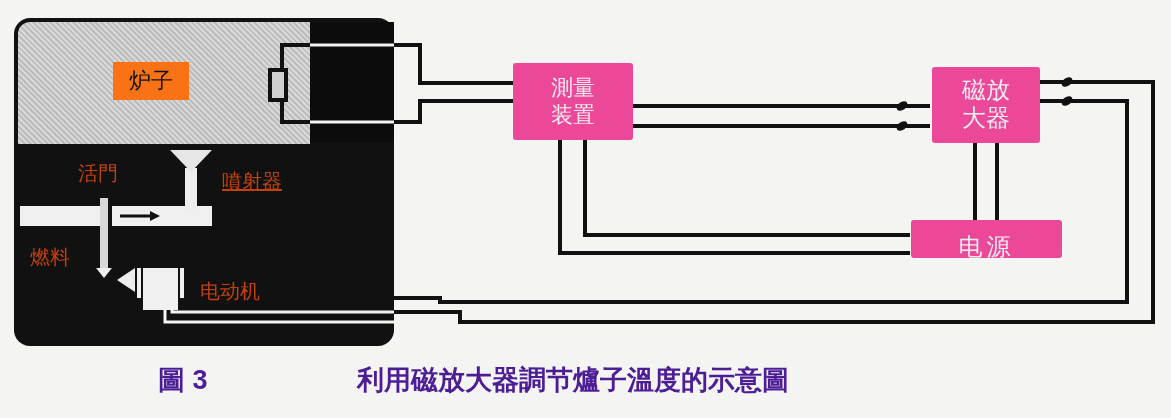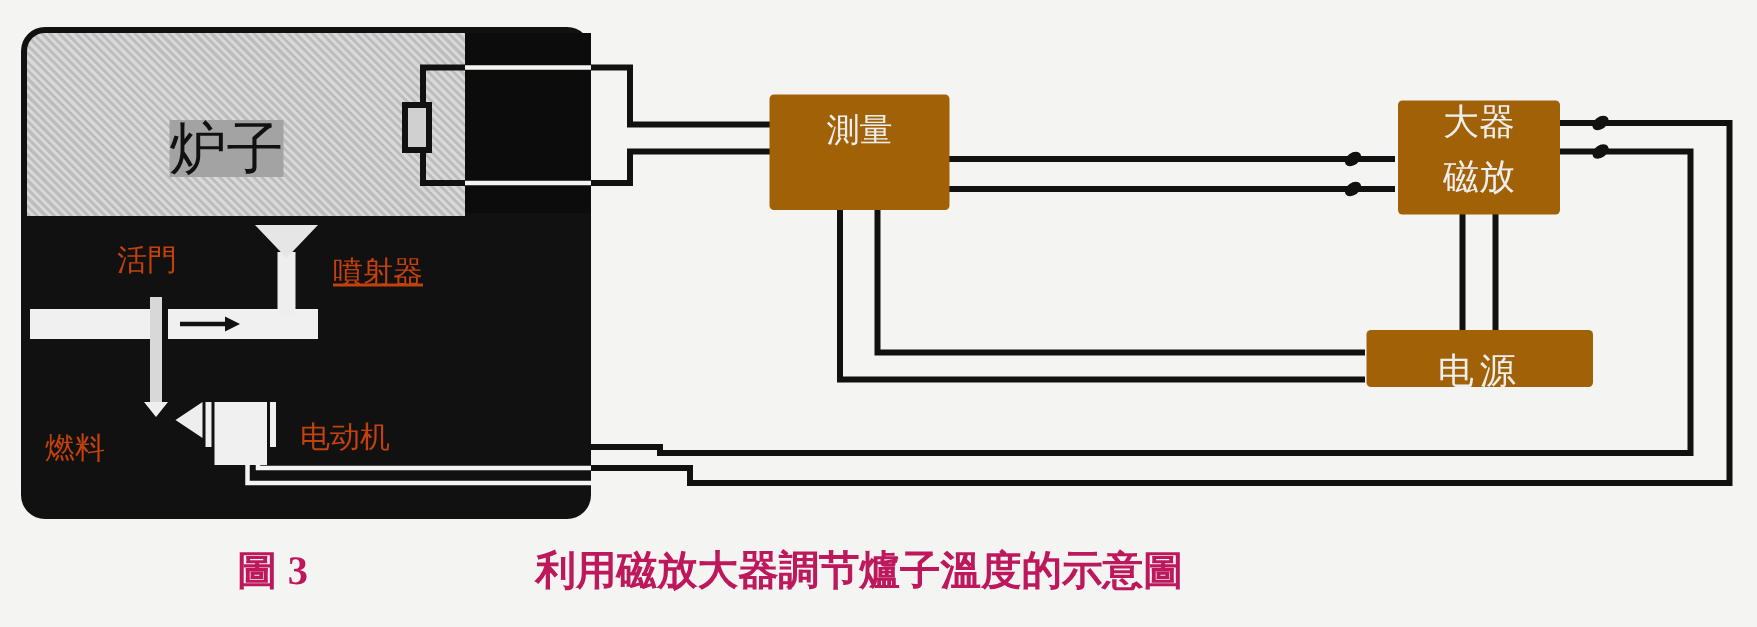--- a/index.html
+++ b/index.html
@@ -2,25 +2,25 @@
 <html><head>
 <meta charset="utf-8">
 <style>
   html, body { margin:0; padding:0; }
   body { width:1171px; height:418px; background:#f4f4f2; position:relative; overflow:hidden;
          font-family:"DejaVu Sans", sans-serif; }
   .abs { position:absolute; }
   .furnace-box { left:14px; top:18px; width:380px; height:328px; background:#111; border-radius:16px; }
   .furnace-chamber { left:18px; top:22px; width:292px; height:122px;
      background: repeating-linear-gradient(45deg,#bdbdbd 0 2px,#d8d8d8 2px 4px); border-radius:12px 0 0 0; }
-  .furnace-label { left:113px; top:80px; width:76px; height:38px; background:#a3a3a3; color:#111;
-     font-size:38px; line-height:38px; text-align:center; }
+  .furnace-label { left:113px; top:62px; width:76px; height:38px; background:#f97316; color:#111;
+     font-size:22px; line-height:38px; text-align:center; }
   .white-text { color:#c2410c; font-size:20px; }
-  .block { background:#a16207; color:#eee; border-radius:3px; text-align:center; }
-  .caption { font-family:Liberation Serif, serif; font-size:27px; color:#be185d; font-weight:bold; }
+  .block { background:#ec4899; color:#eee; border-radius:3px; text-align:center; }
+  .caption { font-family:Liberation Sans, sans-serif; font-size:27px; color:#4c1d95; font-weight:bold; }
   svg { position:absolute; left:0; top:0; }
 </style>
 </head>
 <body>
 
 <svg width="1171" height="418">
   <g stroke="#111" stroke-width="4" fill="none">
 
     <path d="M394 45 H420 V83 H515"></path>
     <path d="M394 122 H420 V101 H515"></path>
@@ -75,30 +75,31 @@
 
   <polygon points="117,280 135,268 135,292" fill="#eee"></polygon>
   <rect x="143" y="268" width="35" height="42" fill="#f0f0f0"></rect>
   <rect x="137" y="268" width="4" height="30" fill="#f0f0f0"></rect>
   <rect x="180" y="268" width="4" height="30" fill="#f0f0f0"></rect>
 </svg>
 
 <div class="abs furnace-label">炉子</div>
 <div class="abs white-text" style="left:78px;top:160px;">活門</div>
 <div class="abs white-text" style="left:222px;top:168px;text-decoration:underline;">噴射器</div>
-<div class="abs white-text" style="left:30px;top:244px;margin-top:41px;">燃料</div>
+<div class="abs white-text" style="left:30px;top:244px;">燃料</div>
 <div class="abs white-text" style="left:200px;top:278px;font-family:Liberation Serif, serif;">电动机</div>
 
 <div class="abs block" style="left:513px;top:63px;width:120px;height:77px;">
   <div style="font-size:22px;line-height:27px;margin-top:11px;">測量</div>
+  <div style="font-size:22px;line-height:27px;">装置</div>
 </div>
 
 <div class="abs block" style="left:932px;top:67px;width:108px;height:76px;">
+  <div style="font-size:24px;line-height:28px;margin-top:9px;">磁放</div>
   <div style="font-size:24px;line-height:28px;">大器</div>
-  <div style="font-size:24px;line-height:28px;margin-top:9px;">磁放</div>
 </div>
 
 <div class="abs block" style="left:911px;top:220px;width:151px;height:38px;">
   <div style="font-size:24px;line-height:55px;letter-spacing:4px;">电源</div>
 </div>
 
 <div class="abs caption" style="left:158px;top:362px;">圖 3</div>
 <div class="abs caption" style="left:357px;top:362px;">利用磁放大器調节爐子溫度的示意圖</div>
 
 </body></html>

